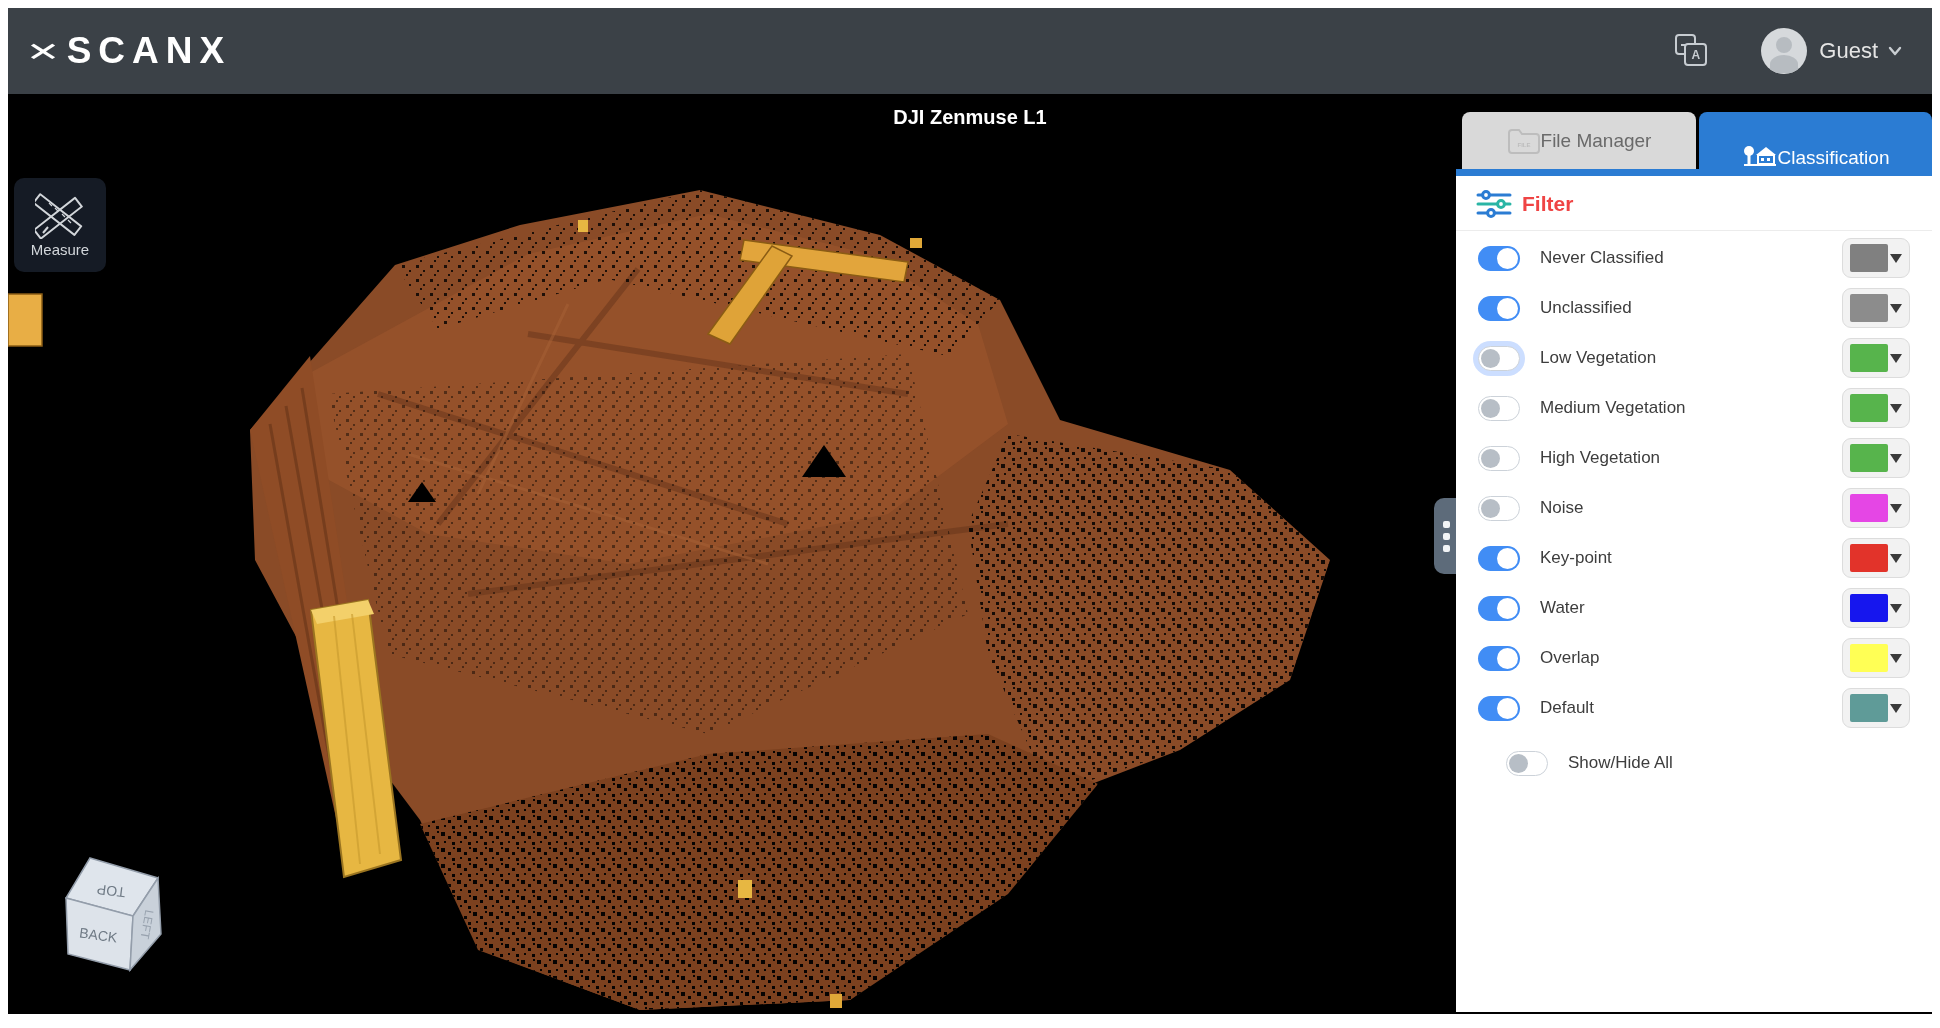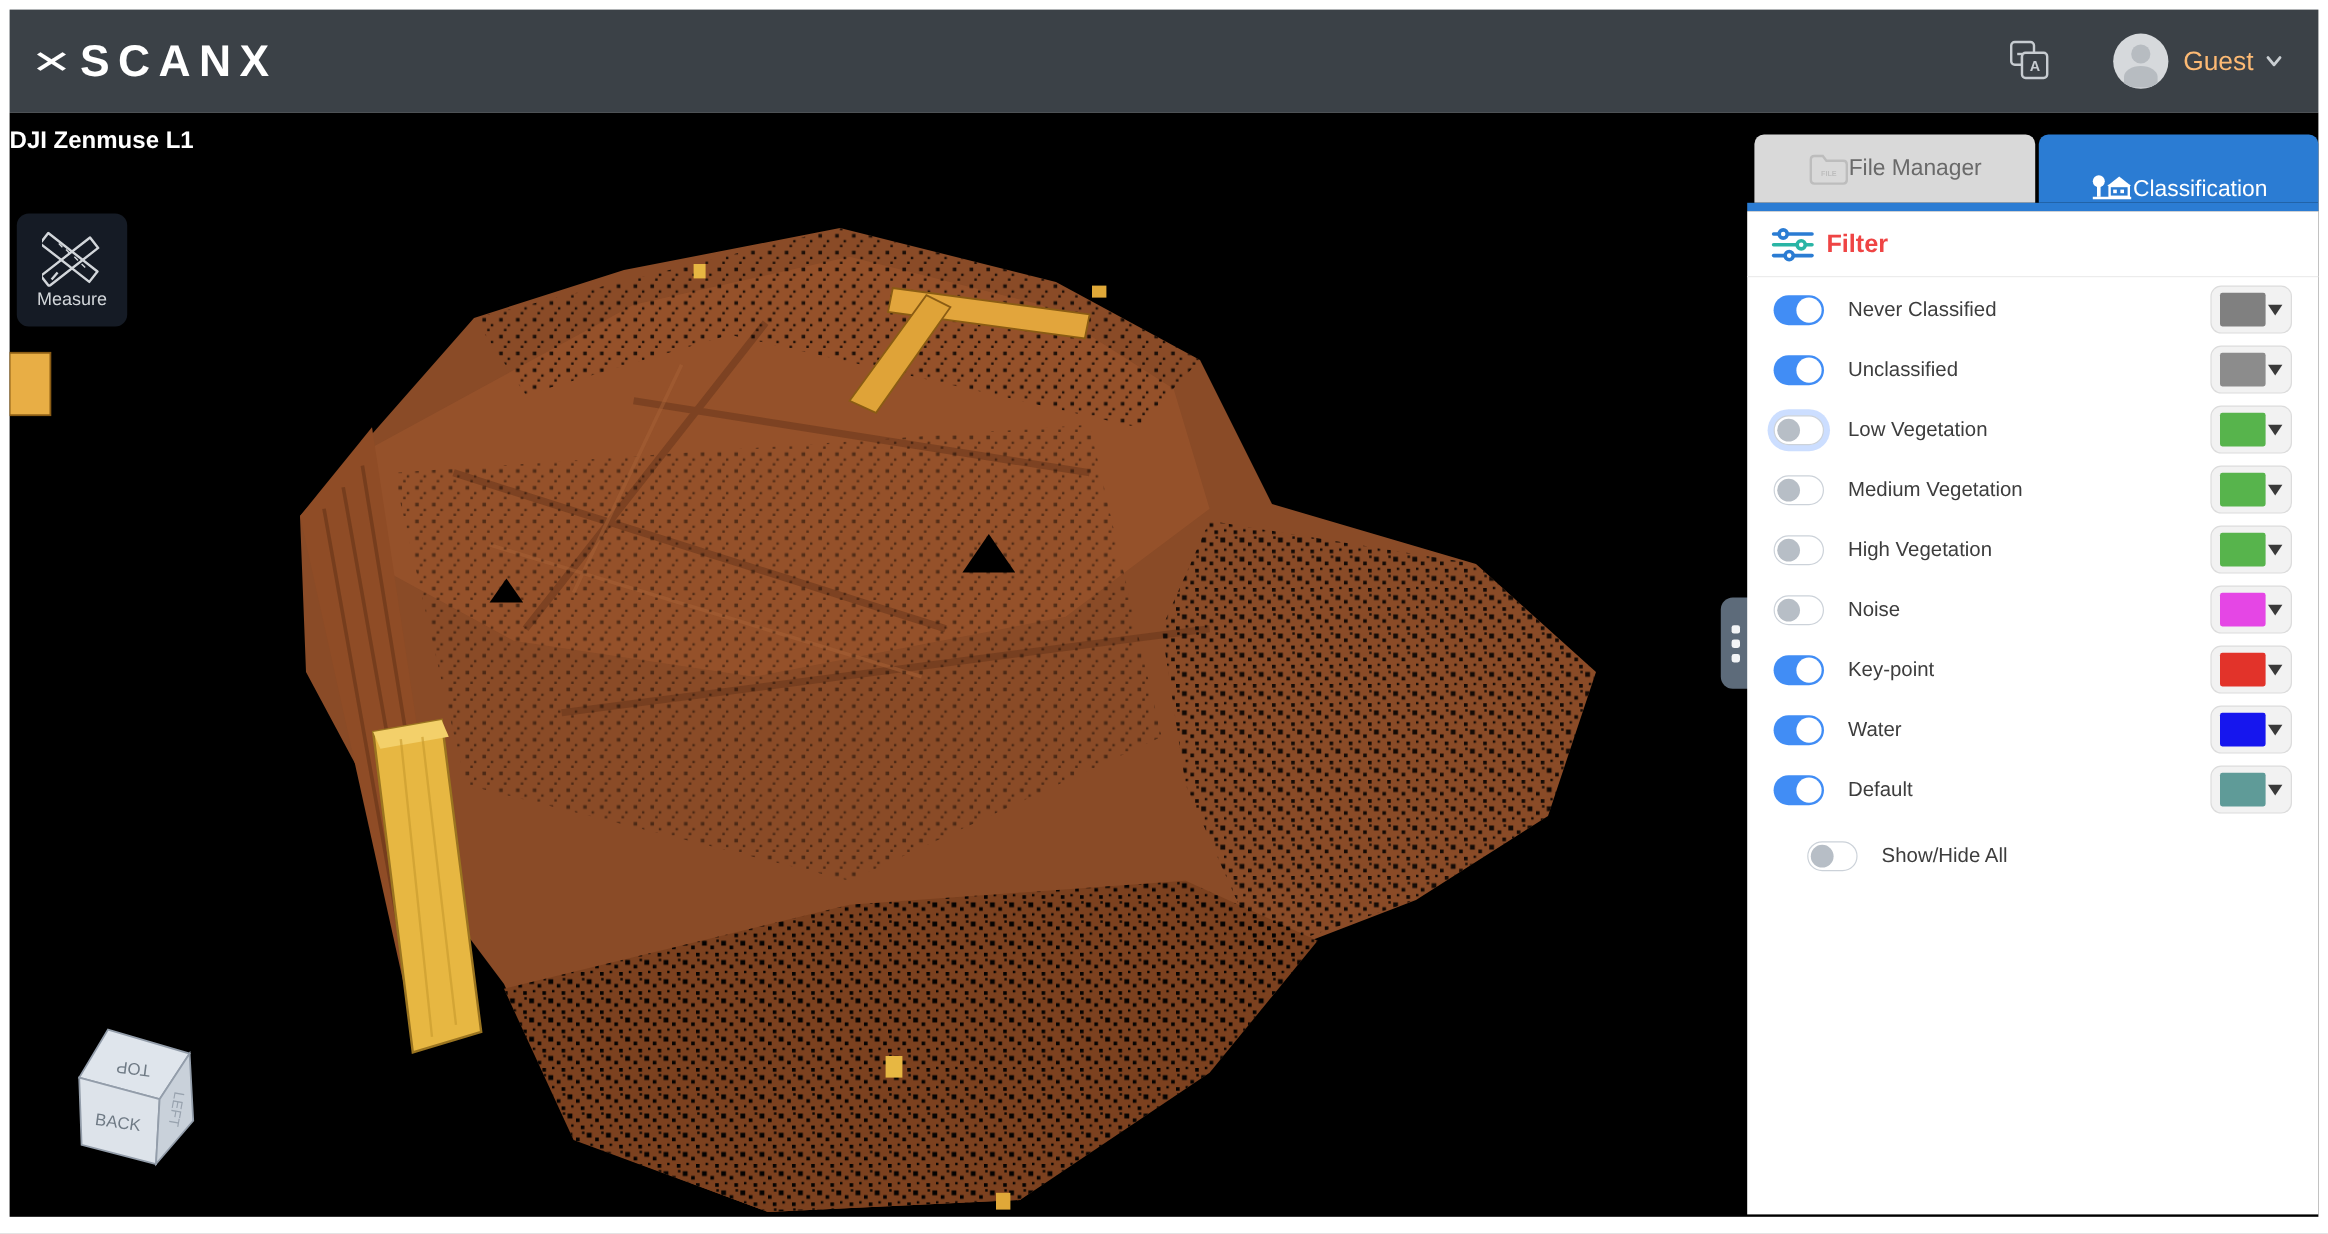--- a/index.html
+++ b/index.html
@@ -12,26 +12,26 @@
   .header-right{margin-left:auto;display:flex;align-items:center;margin-right:30px;}
   .translate{width:34px;height:34px;position:relative;margin-right:52px;cursor:pointer;}
   .translate .sq{position:absolute;border:2px solid #c7ccd1;border-radius:4px;color:#c7ccd1;font-size:12px;font-weight:700;display:flex;align-items:center;justify-content:center;background:#3b4147;}
   .translate .sq.back{left:0;top:0;width:17px;height:17px;}
   .translate .sq.back i{display:block;width:9px;border-top:2px solid #c7ccd1;position:relative;}
   .translate .sq.back i:after{content:"";position:absolute;left:3px;top:1px;width:2px;height:7px;background:#c7ccd1;}
   .translate .sq.front{right:2px;bottom:2px;width:19px;height:19px;}
   .avatar{width:46px;height:46px;border-radius:50%;background:#d6d9dc;position:relative;overflow:hidden;margin-right:12px;}
   .avatar .head{position:absolute;left:50%;top:9px;transform:translateX(-50%);width:16px;height:16px;border-radius:50%;background:#b7bcc1;}
   .avatar .body{position:absolute;left:50%;top:27px;transform:translateX(-50%);width:28px;height:18px;border-radius:50% 50% 0 0;background:#b7bcc1;}
-  .guest{color:#fdba74;font-size:22px;margin-right:10px;}
+  .guest{color:#e5e5e5;font-size:22px;margin-right:10px;}
   .chev{width:14px;height:14px;}
 
   
   .canvas{position:absolute;left:8px;top:94px;width:1924px;height:920px;background:#000000;}
-  .vp-title{position:absolute;left:0;top:12px;width:100%;color:#ffffff;font-weight:700;font-size:20px;}
+  .vp-title{position:absolute;left:0;top:12px;width:100%;text-align:center;color:#ffffff;font-weight:700;font-size:20px;}
   .cloud{position:absolute;left:0;top:0;}
 
   .measure-btn{position:absolute;left:6px;top:84px;width:92px;height:94px;background:#151b25;border-radius:10px;display:flex;flex-direction:column;align-items:center;justify-content:center;cursor:pointer;}
   .measure-btn span{color:#d2d6da;font-size:15px;margin-top:2px;}
 
   .navcube{position:absolute;left:22px;top:748px;}
 
   
   .tab{position:absolute;height:57px;display:flex;align-items:center;justify-content:center;border-radius:8px 8px 0 0;font-size:19px;cursor:pointer;}
   .tab-file{left:1462px;top:112px;width:234px;background:#d9d9d9;color:#6a6a6a;}
@@ -282,20 +282,30 @@
           <span class="flabel">Water</span>
           <div class="swatch">
             <span class="col" style="background: rgb(22, 22, 238);"></span>
             <span class="arr"></span>
           </div>
         </div>
         <div class="frow">
           <div class="tgl on">
             <span class="knob"></span>
           </div>
+          <span class="flabel">Overlap</span>
+          <div class="swatch">
+            <span class="col" style="background: rgb(255, 255, 85);"></span>
+            <span class="arr"></span>
+          </div>
+        </div>
+        <div class="frow">
+          <div class="tgl on">
+            <span class="knob"></span>
+          </div>
           <span class="flabel">Default</span>
           <div class="swatch">
             <span class="col" style="background: rgb(95, 155, 152);"></span>
             <span class="arr"></span>
           </div>
         </div>
         <div class="frow last">
           <div class="tgl off">
             <span class="knob"></span>
           </div>

